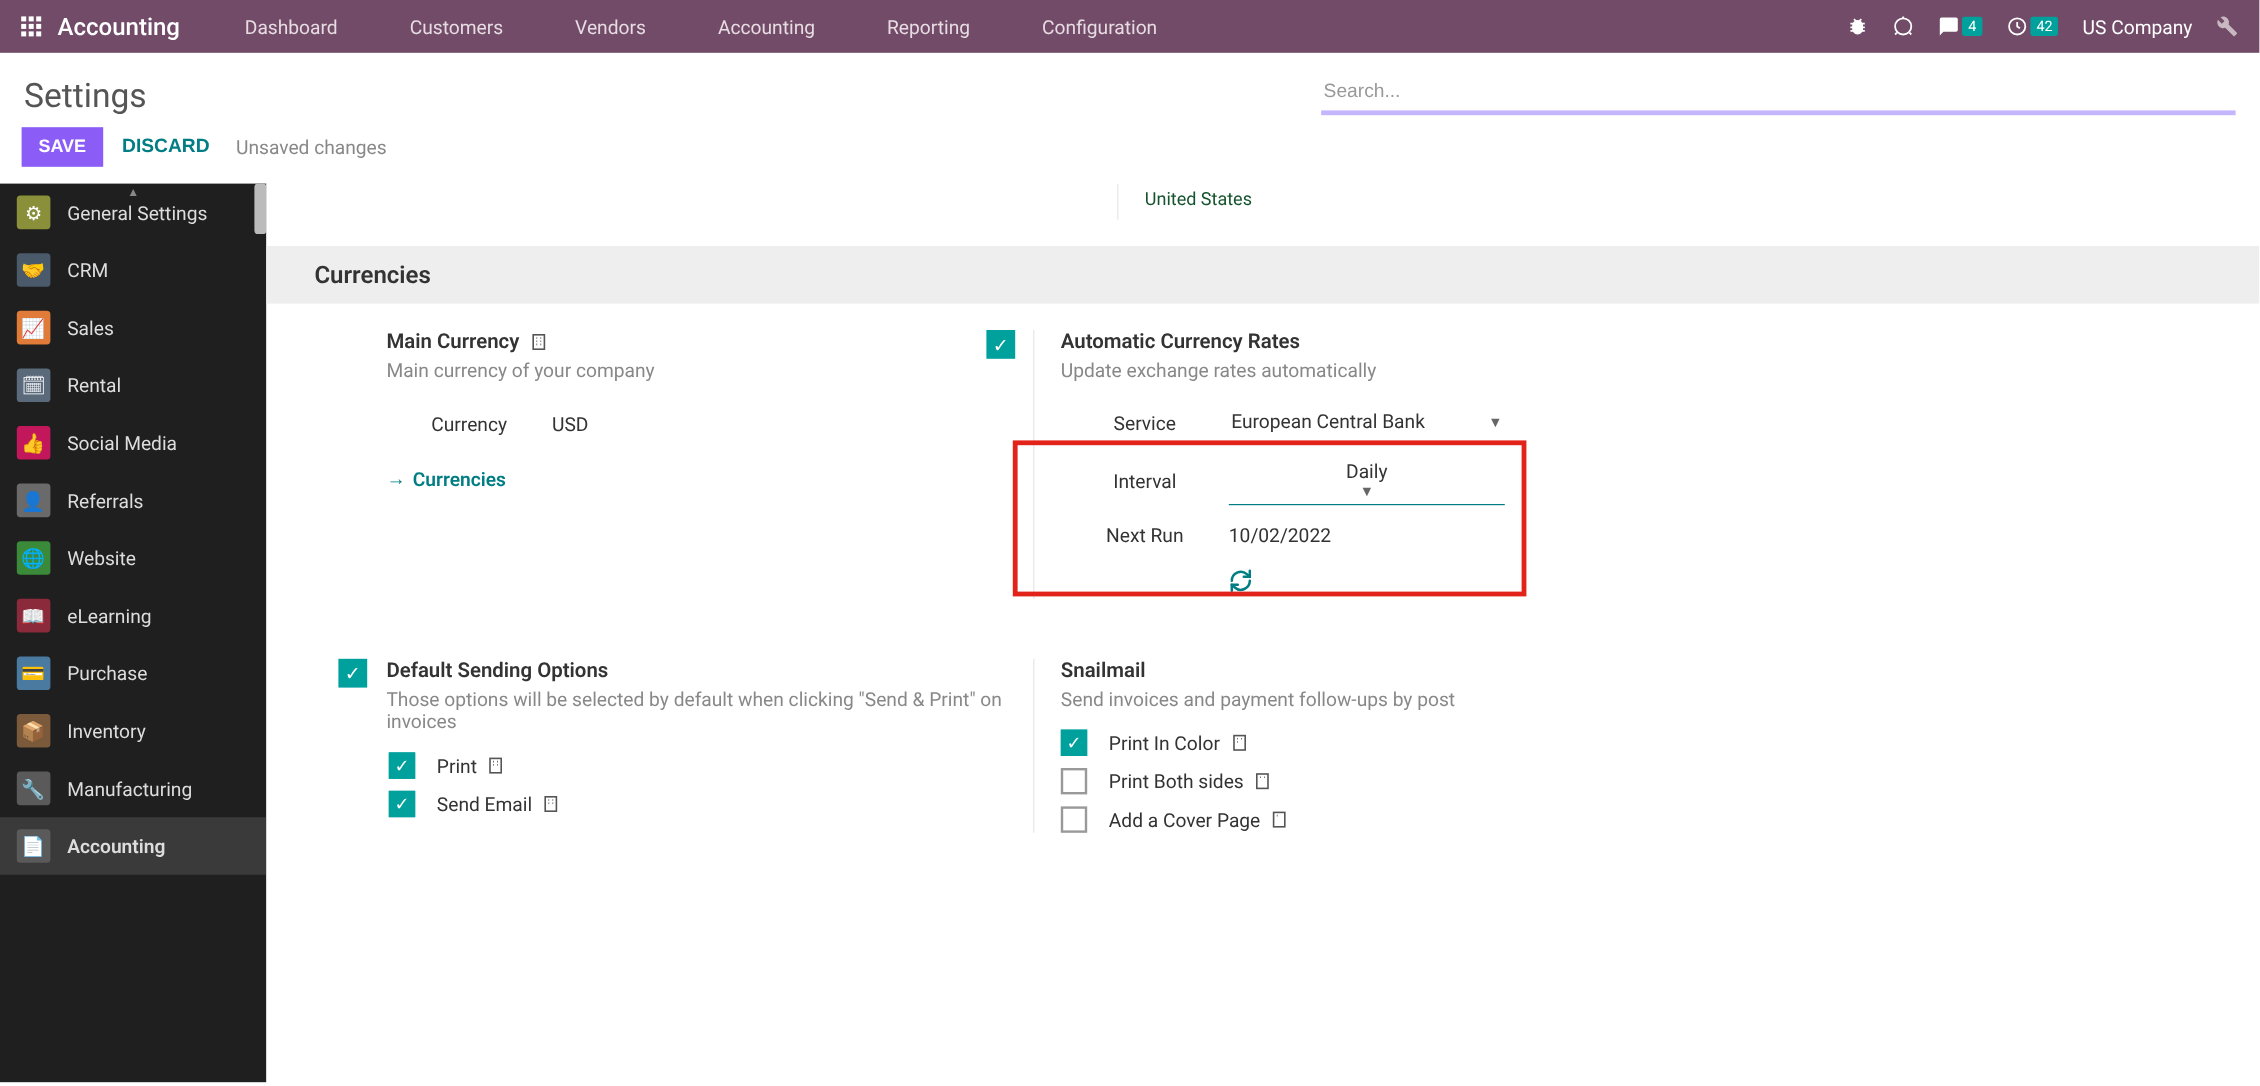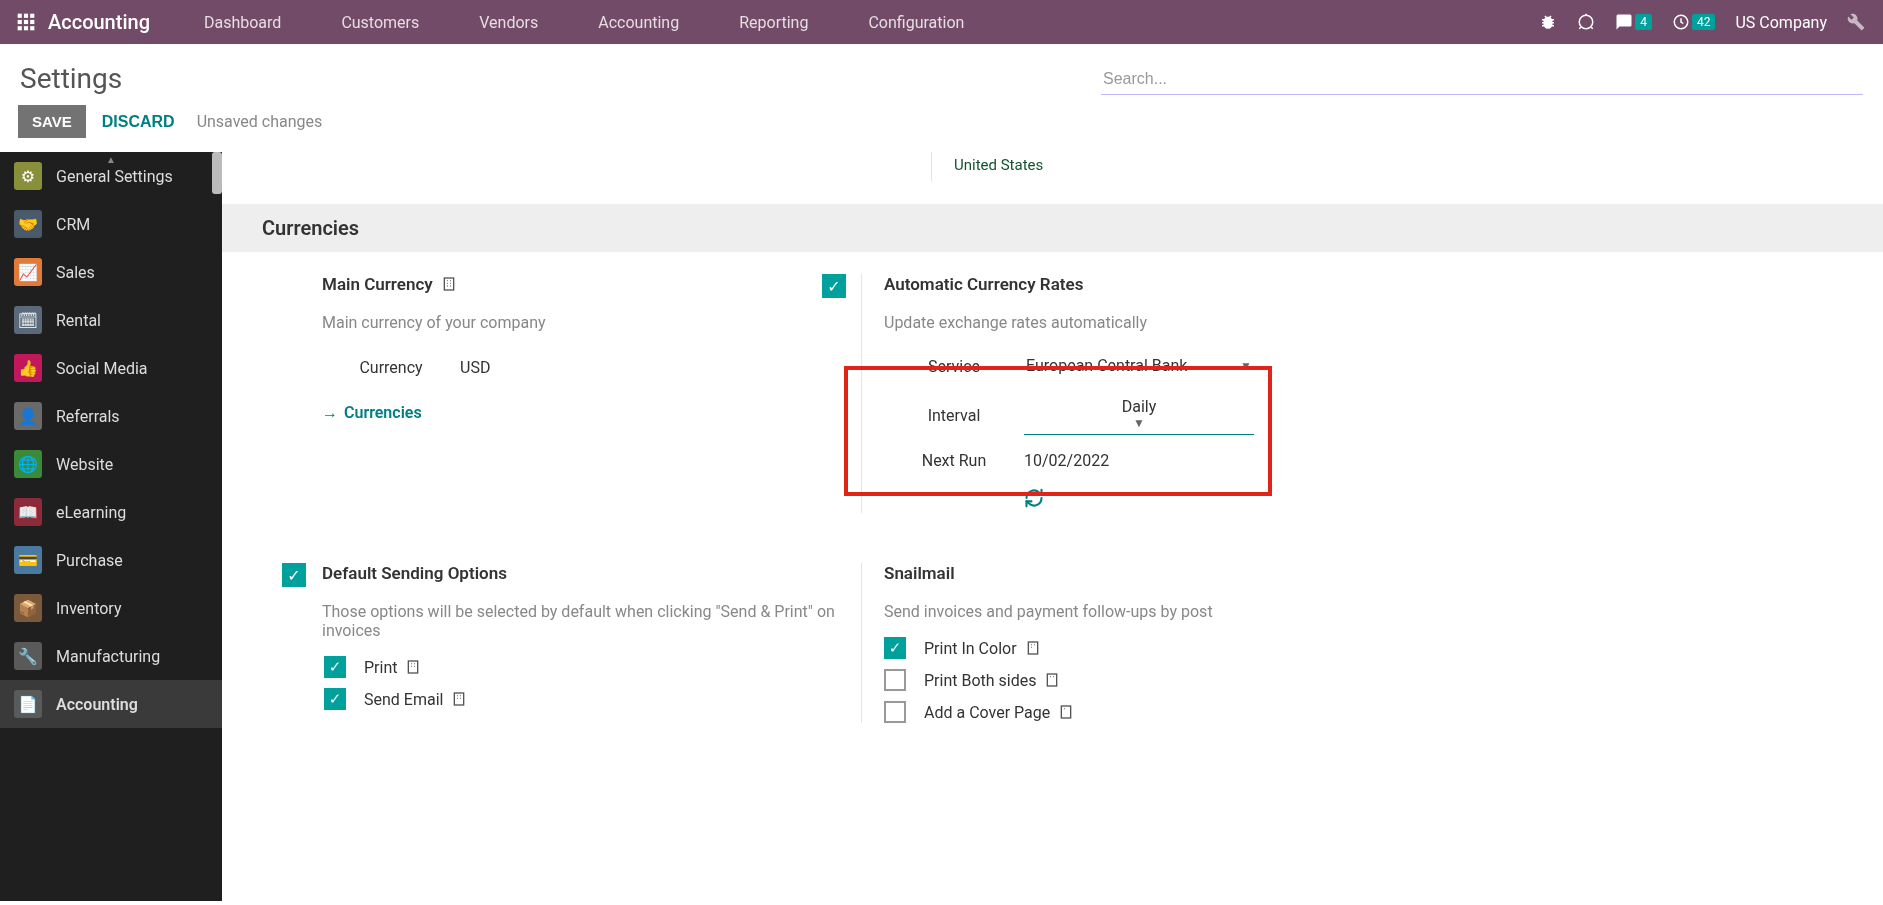--- a/index.html
+++ b/index.html
@@ -14,26 +14,26 @@
 .topnav .right-icon { margin: 0 10px; cursor: pointer; position: relative; display: flex; align-items: center; }
 .topnav .badge { background: #00a09d; color: #fff; font-size: 12px; padding: 1px 5px; border-radius: 2px; margin-left: 2px; }
 .topnav .company { margin: 0 10px; font-size: 16px; cursor: pointer; }
 .topnav .avatar { width: 26px; height: 26px; border-radius: 50%; background: linear-gradient(135deg,#c9a 0%,#987 100%); margin-right: 8px; display:inline-block; }
 .topnav .user { font-size: 16px; cursor: pointer; display:flex; align-items:center;}
 
 
 .header { display: flex; align-items: flex-end; padding: 18px 20px 0 20px; }
 .header .title { font-size: 28px; color: #555; }
 .header .search-wrap { margin-left: auto; width: 762px; }
-.header .search-input { width: 100%; border: none; border-bottom: 1px solid #c4b5fd; font-size: 16px; padding: 6px 2px; color:#666; outline:none; }
+.header .search-input { width: 100%; border: none; border-bottom: 4px solid #c4b5fd; font-size: 16px; padding: 6px 2px; color:#666; outline:none; }
 .header .search-input::placeholder { color:#999; }
 
 
 .actionbar { display: flex; align-items: center; padding: 10px 20px 14px 18px; gap: 16px; }
-.actionbar .save-btn { background:#737373; color:#fff; border:none; padding:8px 14px; font-size:15px; font-weight:600; cursor:pointer; }
+.actionbar .save-btn { background:#8b5cf6; color:#fff; border:none; padding:8px 14px; font-size:15px; font-weight:600; cursor:pointer; }
 .actionbar .discard-btn { background:none; border:none; color:#017e84; font-size:16px; font-weight:600; cursor:pointer; }
 .actionbar .unsaved { color:#888; font-size:16px; margin-left:6px; }
 
 
 .main { display:flex; height: calc(905px - 44px - 64px - 48px); }
 .sidebar { width:222px; background:#1f1f1f; color:#ddd; overflow:hidden; position:relative;}
 .sidebar .scroll-arrow { position:absolute; left:50%; top:2px; transform:translateX(-50%); color:#888; font-size:10px;}
 .sidebar-item { display:flex; align-items:center; padding:10px 14px; cursor:pointer; font-size:16px; color:#ddd;}
 .sidebar-item.active { background:#3a3a3a; font-weight:600;}
 .sidebar-item .s-icon { width:28px; height:28px; margin-right:14px; border-radius:3px; display:flex; align-items:center; justify-content:center; font-size:16px; color:#fff;}
@@ -45,21 +45,21 @@
 .top-fragment .left-col{ width:650px; border-right:1px solid #e5e5e5; min-height:30px;}
 .top-fragment .right-col{ padding-left:22px; padding-top:4px;}
 
 .section-head { background:#eeeeee; padding:12px 40px; font-size:20px; font-weight:600; color:#333; }
 
 .section-body { display:flex; padding: 22px 0 28px 0;}
 .col-left { width: 640px; padding: 0 26px 0 100px; border-right:1px solid #e5e5e5; position:relative;}
 .col-right { flex:1; padding: 0 30px 0 22px; position:relative;}
 
 .setting-title { font-size:17px; font-weight:600; color:#333; display:flex; align-items:center; gap:8px;}
-.setting-desc { font-size:16px; color:#888; margin-top:19px;}
+.setting-desc { font-size:16px; color:#888; margin-top:4px;}
 .field-row { display:flex; align-items:center; margin-top:26px;}
 .field-label { width:138px; font-size:16px; color:#333;text-align:center;}
 .field-value { font-size:16px; color:#333;}
 .link { color:#017e84; font-weight:600; font-size:16px; cursor:pointer; display:inline-flex; align-items:center; gap:6px; margin-top:26px;}
 .big-check { width:24px; height:24px; background:#00a09d; display:inline-flex; align-items:center; justify-content:center; color:#fff; font-size:16px; position:absolute; left:-40px; top:0; cursor:pointer;}
 
 .right-fields { margin-top:22px;}
 .right-fields .field-row { margin-top:16px; align-items:center;}
 .right-fields .field-label{ width:140px;}
 .select-like { display:inline-flex; align-items:center; justify-content:space-between; width:230px; padding:2px 2px 4px 2px; font-size:16px; color:#333; cursor:pointer;}

